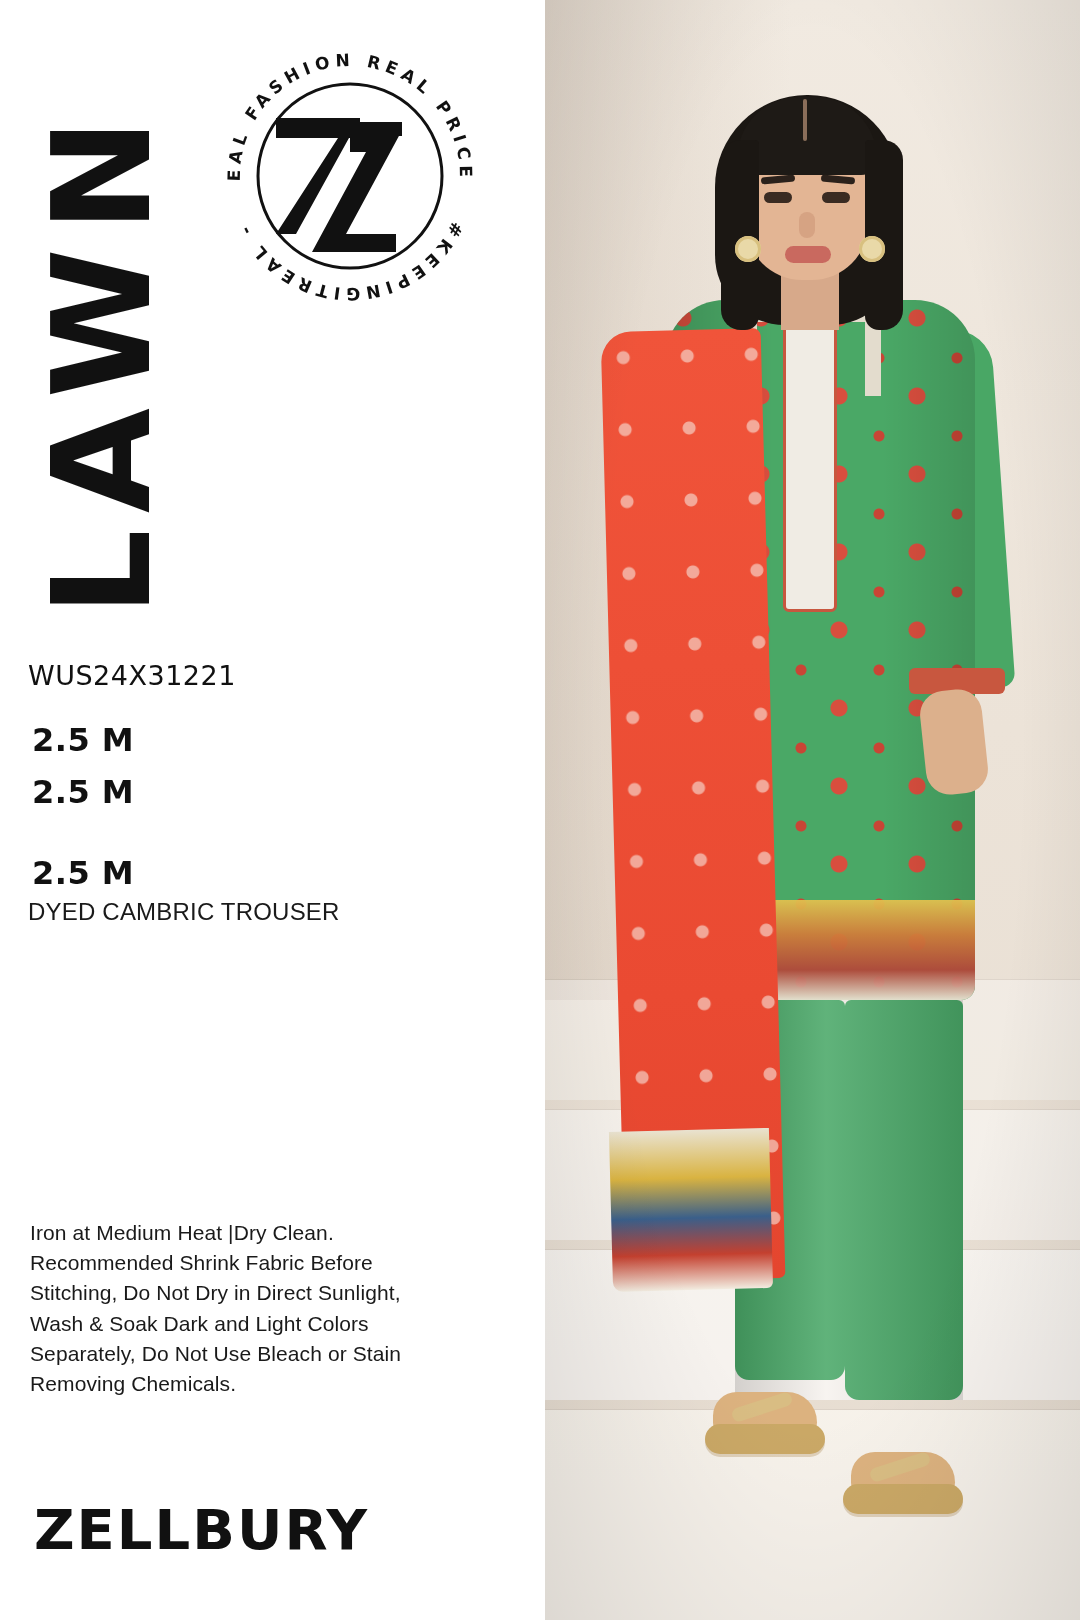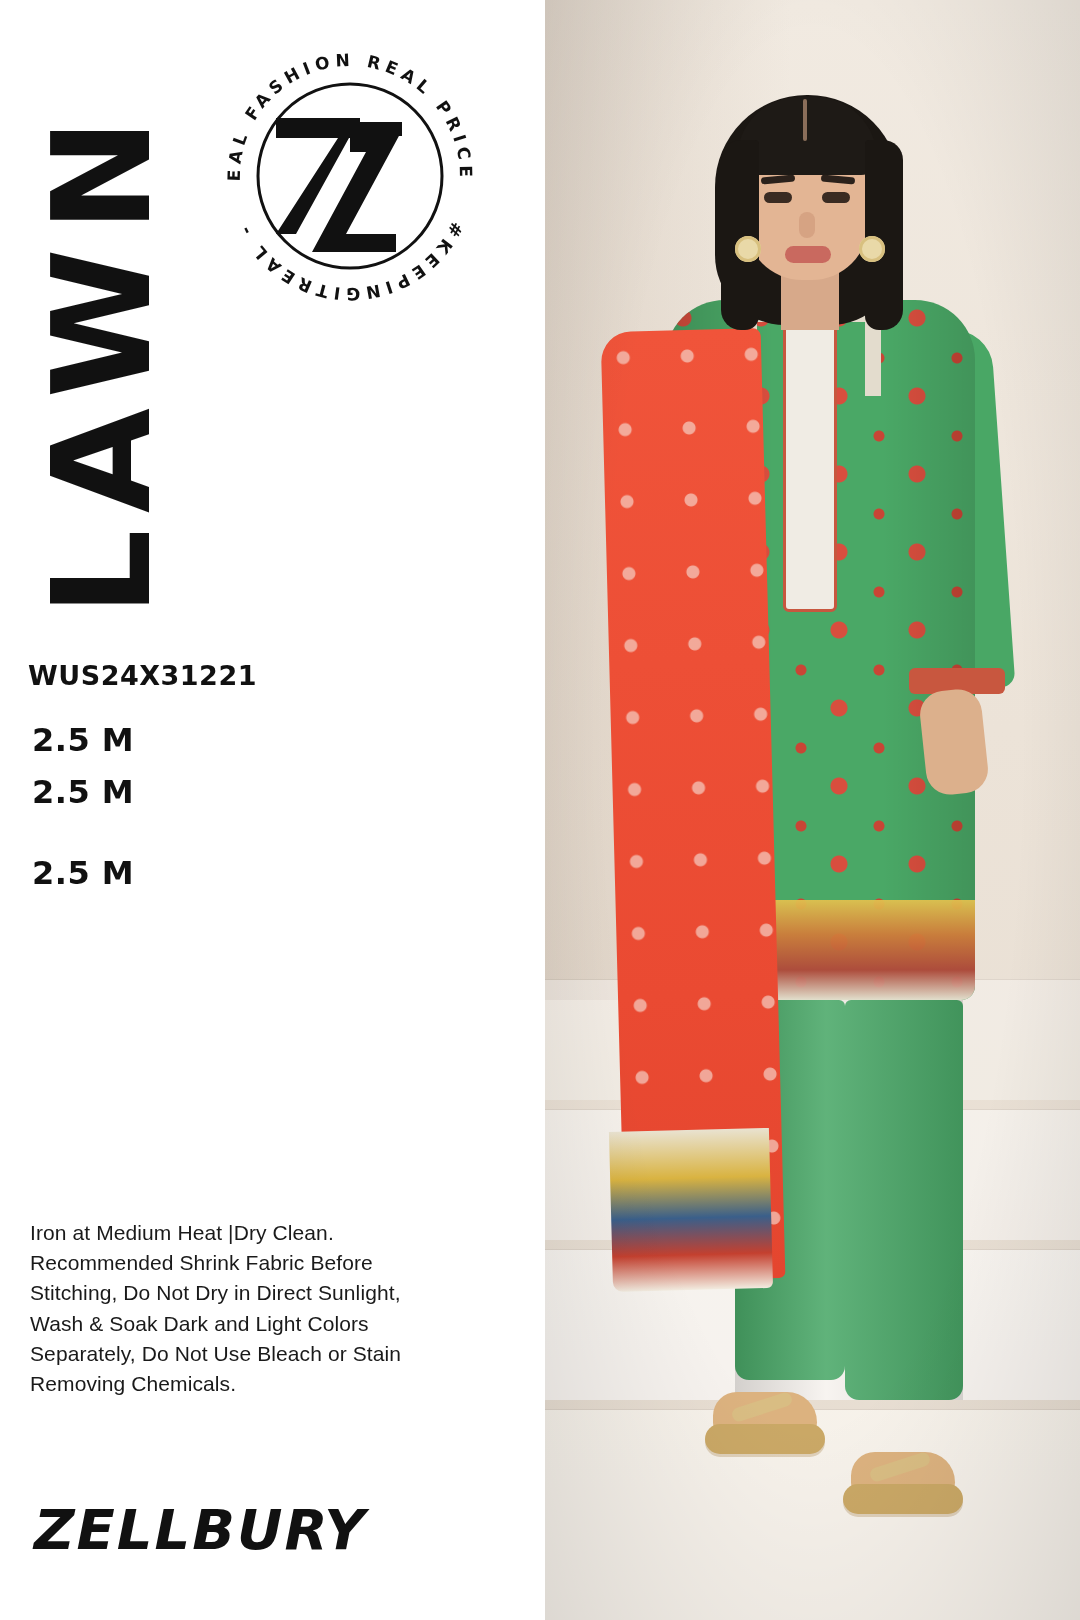--- a/index.html
+++ b/index.html
@@ -63,21 +63,21 @@
 
   
   .info {
     position: absolute;
     left: 28px;
     top: 660px;
     width: 470px;
   }
   .sku {
     font-family: "DejaVu Sans", sans-serif;
-    font-weight: 700;
+    font-weight: 400;
     font-size: 27px;
     letter-spacing: 0.5px;
     color: #111;
     margin-bottom: 26px;
   }
   .item { margin-bottom: 6px; }
   .item .qty {
     font-family: "DejaVu Sans", sans-serif;
     font-weight: 700;
     font-size: 32px;
@@ -109,21 +109,20 @@
     letter-spacing: 0.1px;
     white-space: pre-line;
   }
 
   
   .brand {
     position: absolute;
     left: 34px;
     bottom: 62px;
     width: 460px;
-    font-style: italic;
   }
   .brand .name {
     font-family: "DejaVu Sans", sans-serif;
     font-weight: 700;
     font-size: 56px;
     letter-spacing: 2px;
     color: #111;
     line-height: 1;
   }
   .brand .url {
@@ -334,20 +333,21 @@
       <div class="item">
         <div class="qty">2.5 M</div>
       </div>
 
       <div class="item">
         <div class="qty">2.5 M</div>
       </div>
 
       <div class="item gap">
         <div class="qty">2.5 M</div>
+        <div class="desc">DYED CAMBRIC TROUSER</div>
       </div>
     </div>
 
     <div class="care">Iron at Medium Heat |Dry Clean.
 Recommended Shrink Fabric Before
 Stitching, Do Not Dry in Direct Sunlight,
 Wash &amp; Soak Dark and Light Colors
 Separately, Do Not Use Bleach or Stain
 Removing Chemicals.</div>
 

